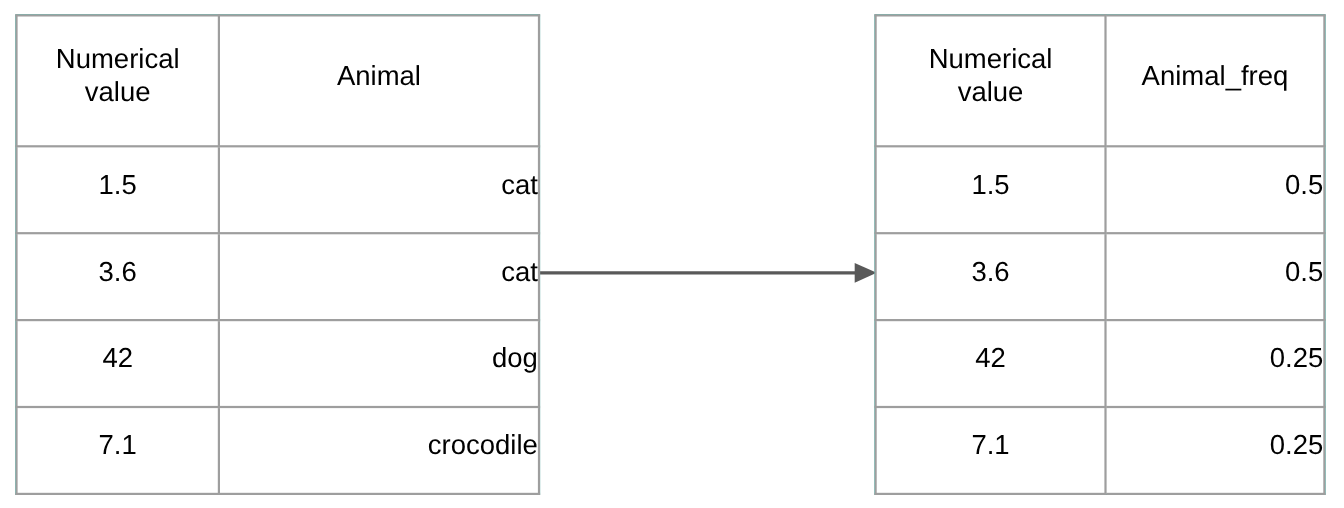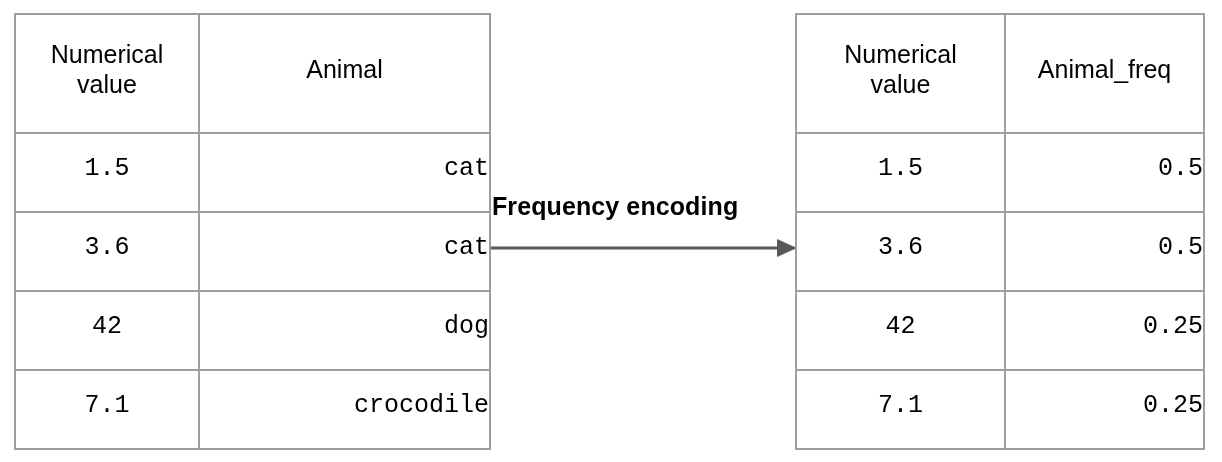--- a/index.html
+++ b/index.html
@@ -48,21 +48,21 @@
     top: 13px;
     width: 477px;
   }
   #table-encoded {
     left: 795px;
     top: 13px;
     width: 410px;
   }
 
   .row-header th { height: 117px; }
-  .row-body td { height: 77px; font-family: Liberation Mono, monospace; }
+  .row-body td { height: 77px; }
 
   .cell-num {
     text-align: center;
   }
   .cell-cat {
     text-align: right;
     padding-left: 20px;
   }
   .hdr-num,
   .hdr-cat {
@@ -144,21 +144,20 @@
         <td class="cell-num">
           <span class="cell-text">7.1</span>
         </td>
         <td class="cell-cat">
           <span class="cell-text">crocodile</span>
         </td>
       </tr>
     </tbody>
   </table>
 
-  <div id="transform-label">Frequency encoding</div>
 
   <svg id="transform-arrow" viewBox="0 0 310 28" width="310" height="28" xmlns="http://www.w3.org/2000/svg">
     <line x1="2" y1="14" x2="292" y2="14" stroke="#595959" stroke-width="3"></line>
     <polygon points="288,5 308,14 288,23" fill="#595959"></polygon>
   </svg>
 
   <table class="data-table" id="table-encoded">
     <thead>
       <tr class="row-header">
         <th class="hdr-num" style="width:207px;">

